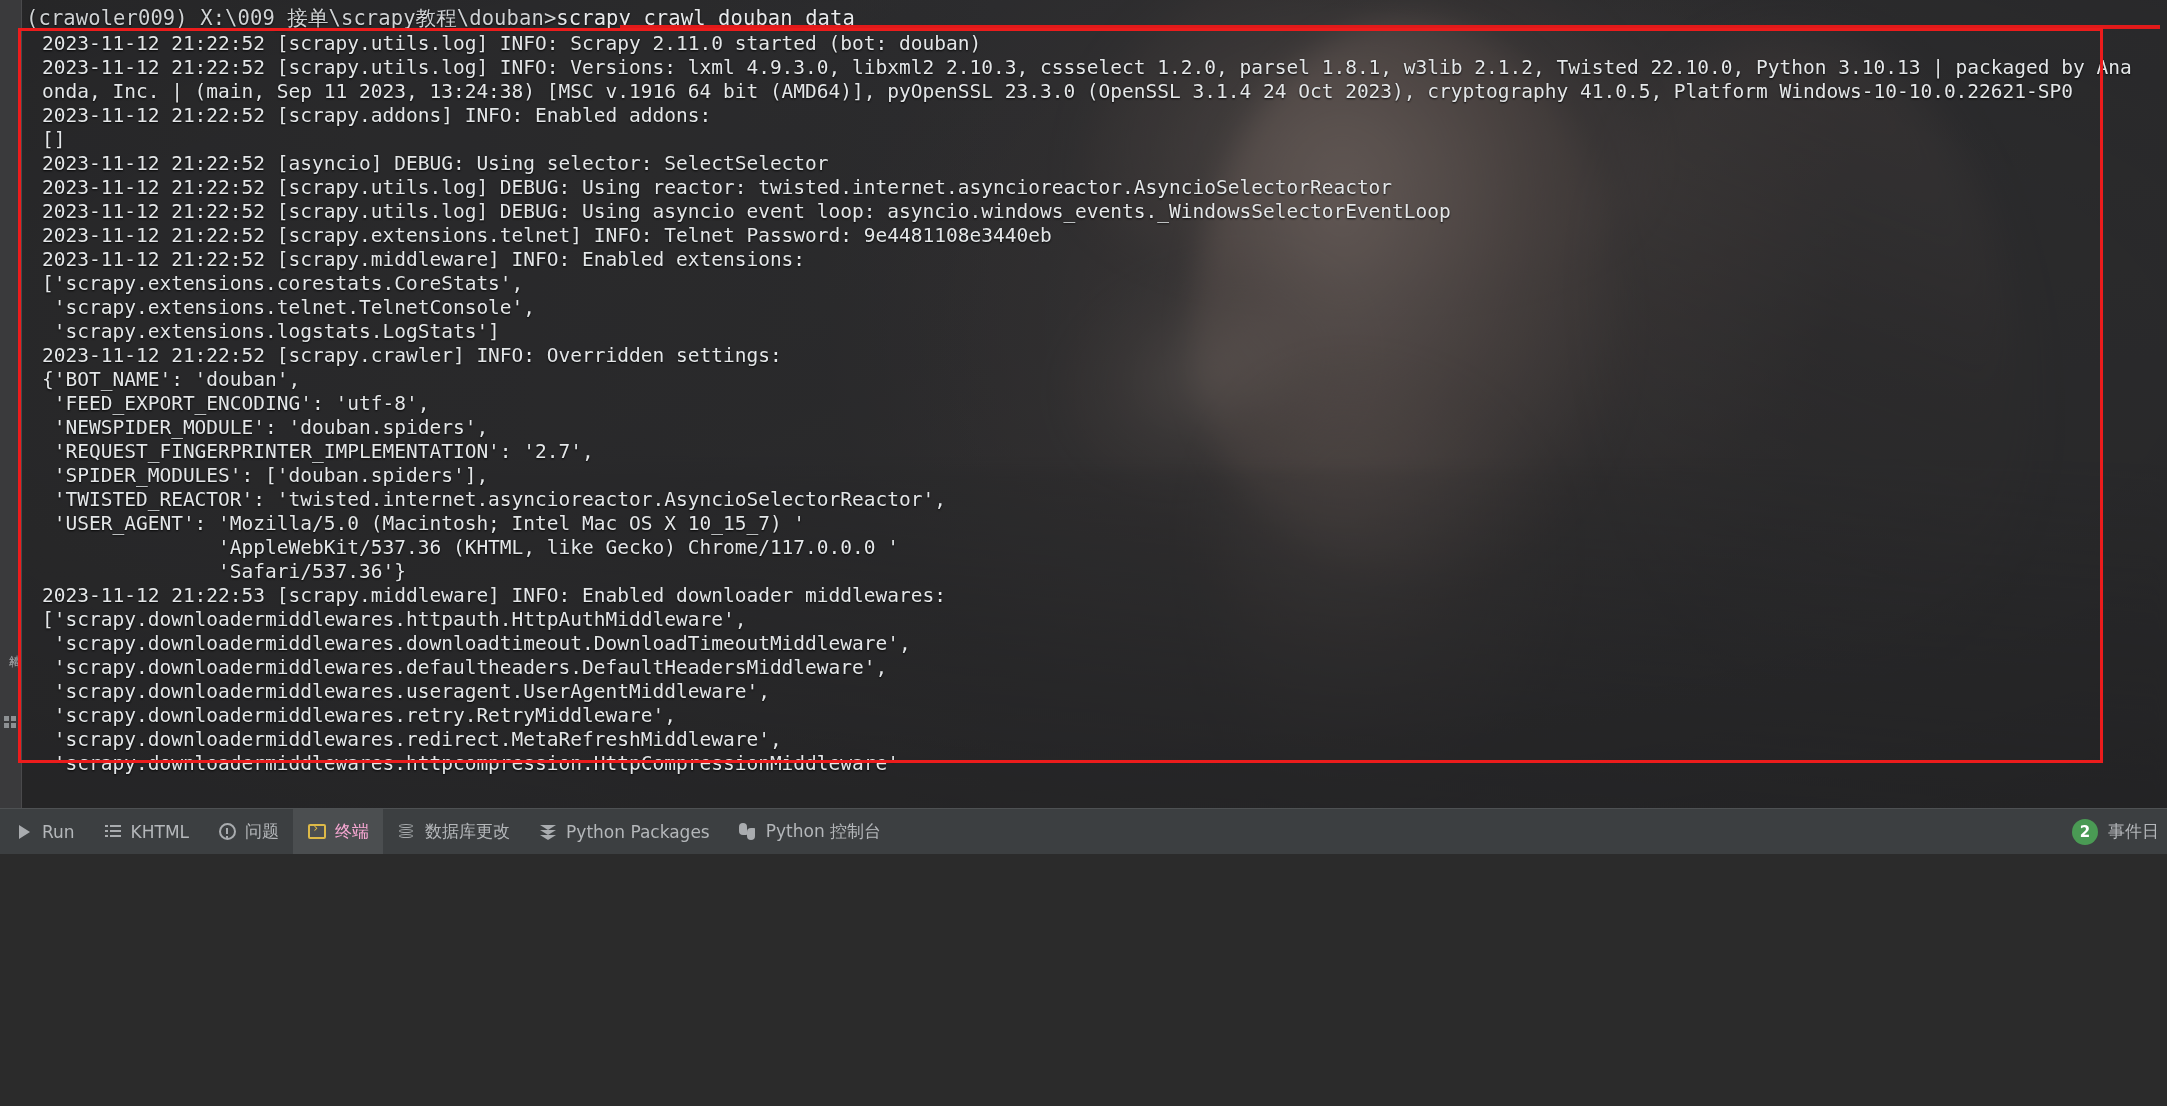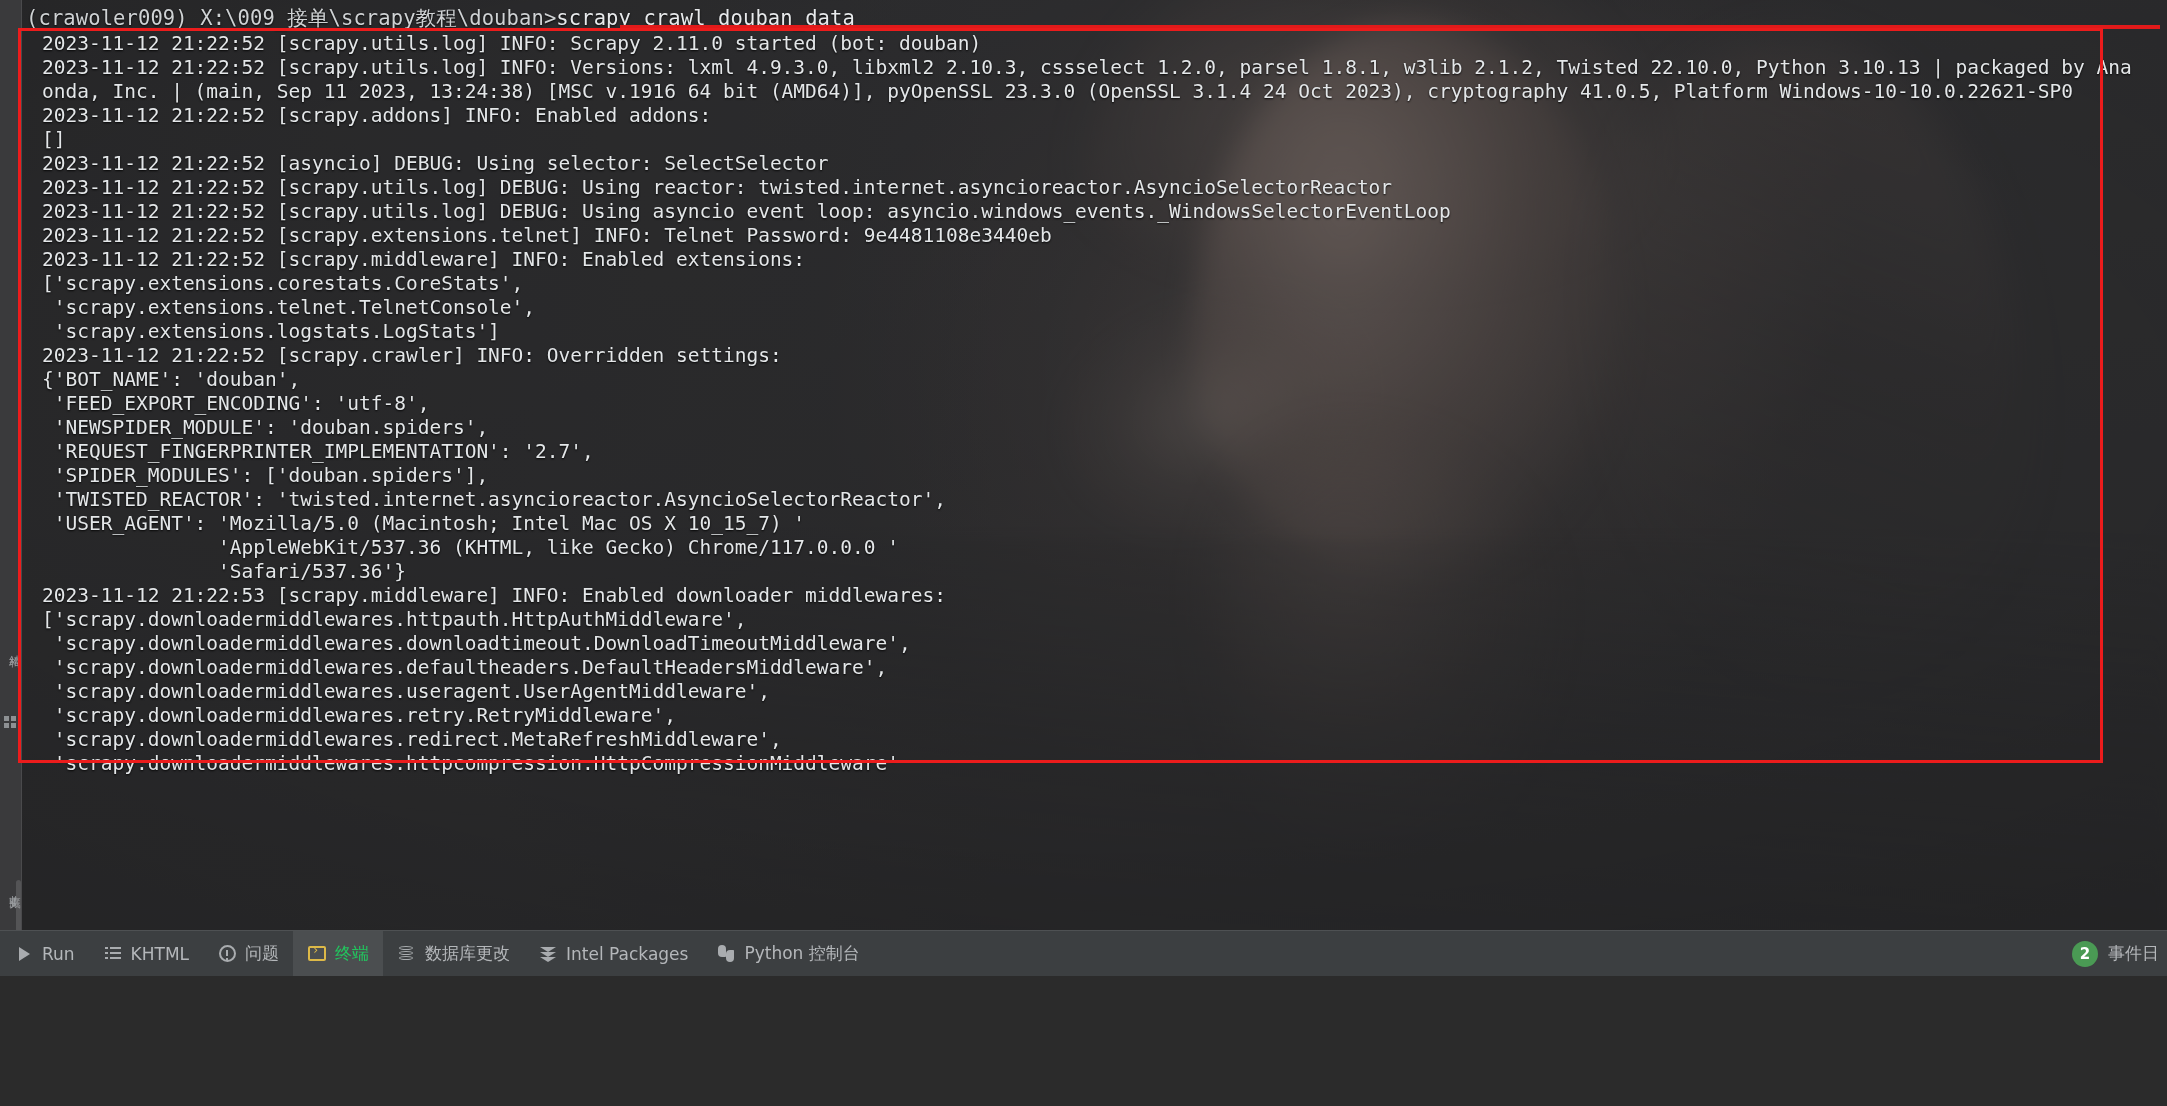--- a/index.html
+++ b/index.html
@@ -5,21 +5,21 @@
   * { box-sizing: border-box; margin: 0; padding: 0; }
   html, body {
     width: 2167px; height: 1106px;
     background: #2b2b2b;
     overflow: hidden;
     font-family: "DejaVu Sans Mono", monospace;
   }
 
   #app {
     position: relative;
-    width: 2167px; height: 976px;
+    width: 2167px; height: 854px;
     background: #2d2d2f;
     overflow: hidden;
     padding-left: 44px;
   }
 
   
   #wallpaper {
     position: absolute;
     left: 0; top: 0; right: 0; bottom: 46px;
     overflow: hidden;
@@ -196,21 +196,21 @@
     padding: 0 14px;
     color: #b4b7ba;
     font-size: 17px;
     white-space: nowrap;
     cursor: default;
   }
   .bb-item.active {
     background: #4b4e50;
     color: #d8b642;
   }
-  .bb-item.active .bb-label { color: #22c55e; }
+  .bb-item.active .bb-label { color: #f9a8d4; }
   .bb-icon {
     display: inline-flex; align-items: center; justify-content: center;
     width: 20px; height: 20px;
     color: #a9acaf; font-size: 16px; line-height: 1;
   }
   .bb-item.active .bb-icon { color: #ddb948; }
   #bb-spacer { flex: 1; }
   #bb-right {
     display: flex; align-items: center; gap: 10px;
     padding-right: 8px; color: #b4b7ba; font-size: 17px;
@@ -339,21 +339,21 @@
     </div>
 
     <div class="bb-item">
       <span class="bb-icon">
         <span class="ic-pkg">
             <i></i>
             <i></i>
             <i></i>
           </span>
       </span>
-      <span class="bb-label">Intel Packages</span>
+      <span class="bb-label">Python Packages</span>
     </div>
 
     <div class="bb-item">
       <span class="bb-icon">
         <span class="ic-py">
             <i></i>
             <b></b>
           </span>
       </span>
       <span class="bb-label">Python 控制台</span>

